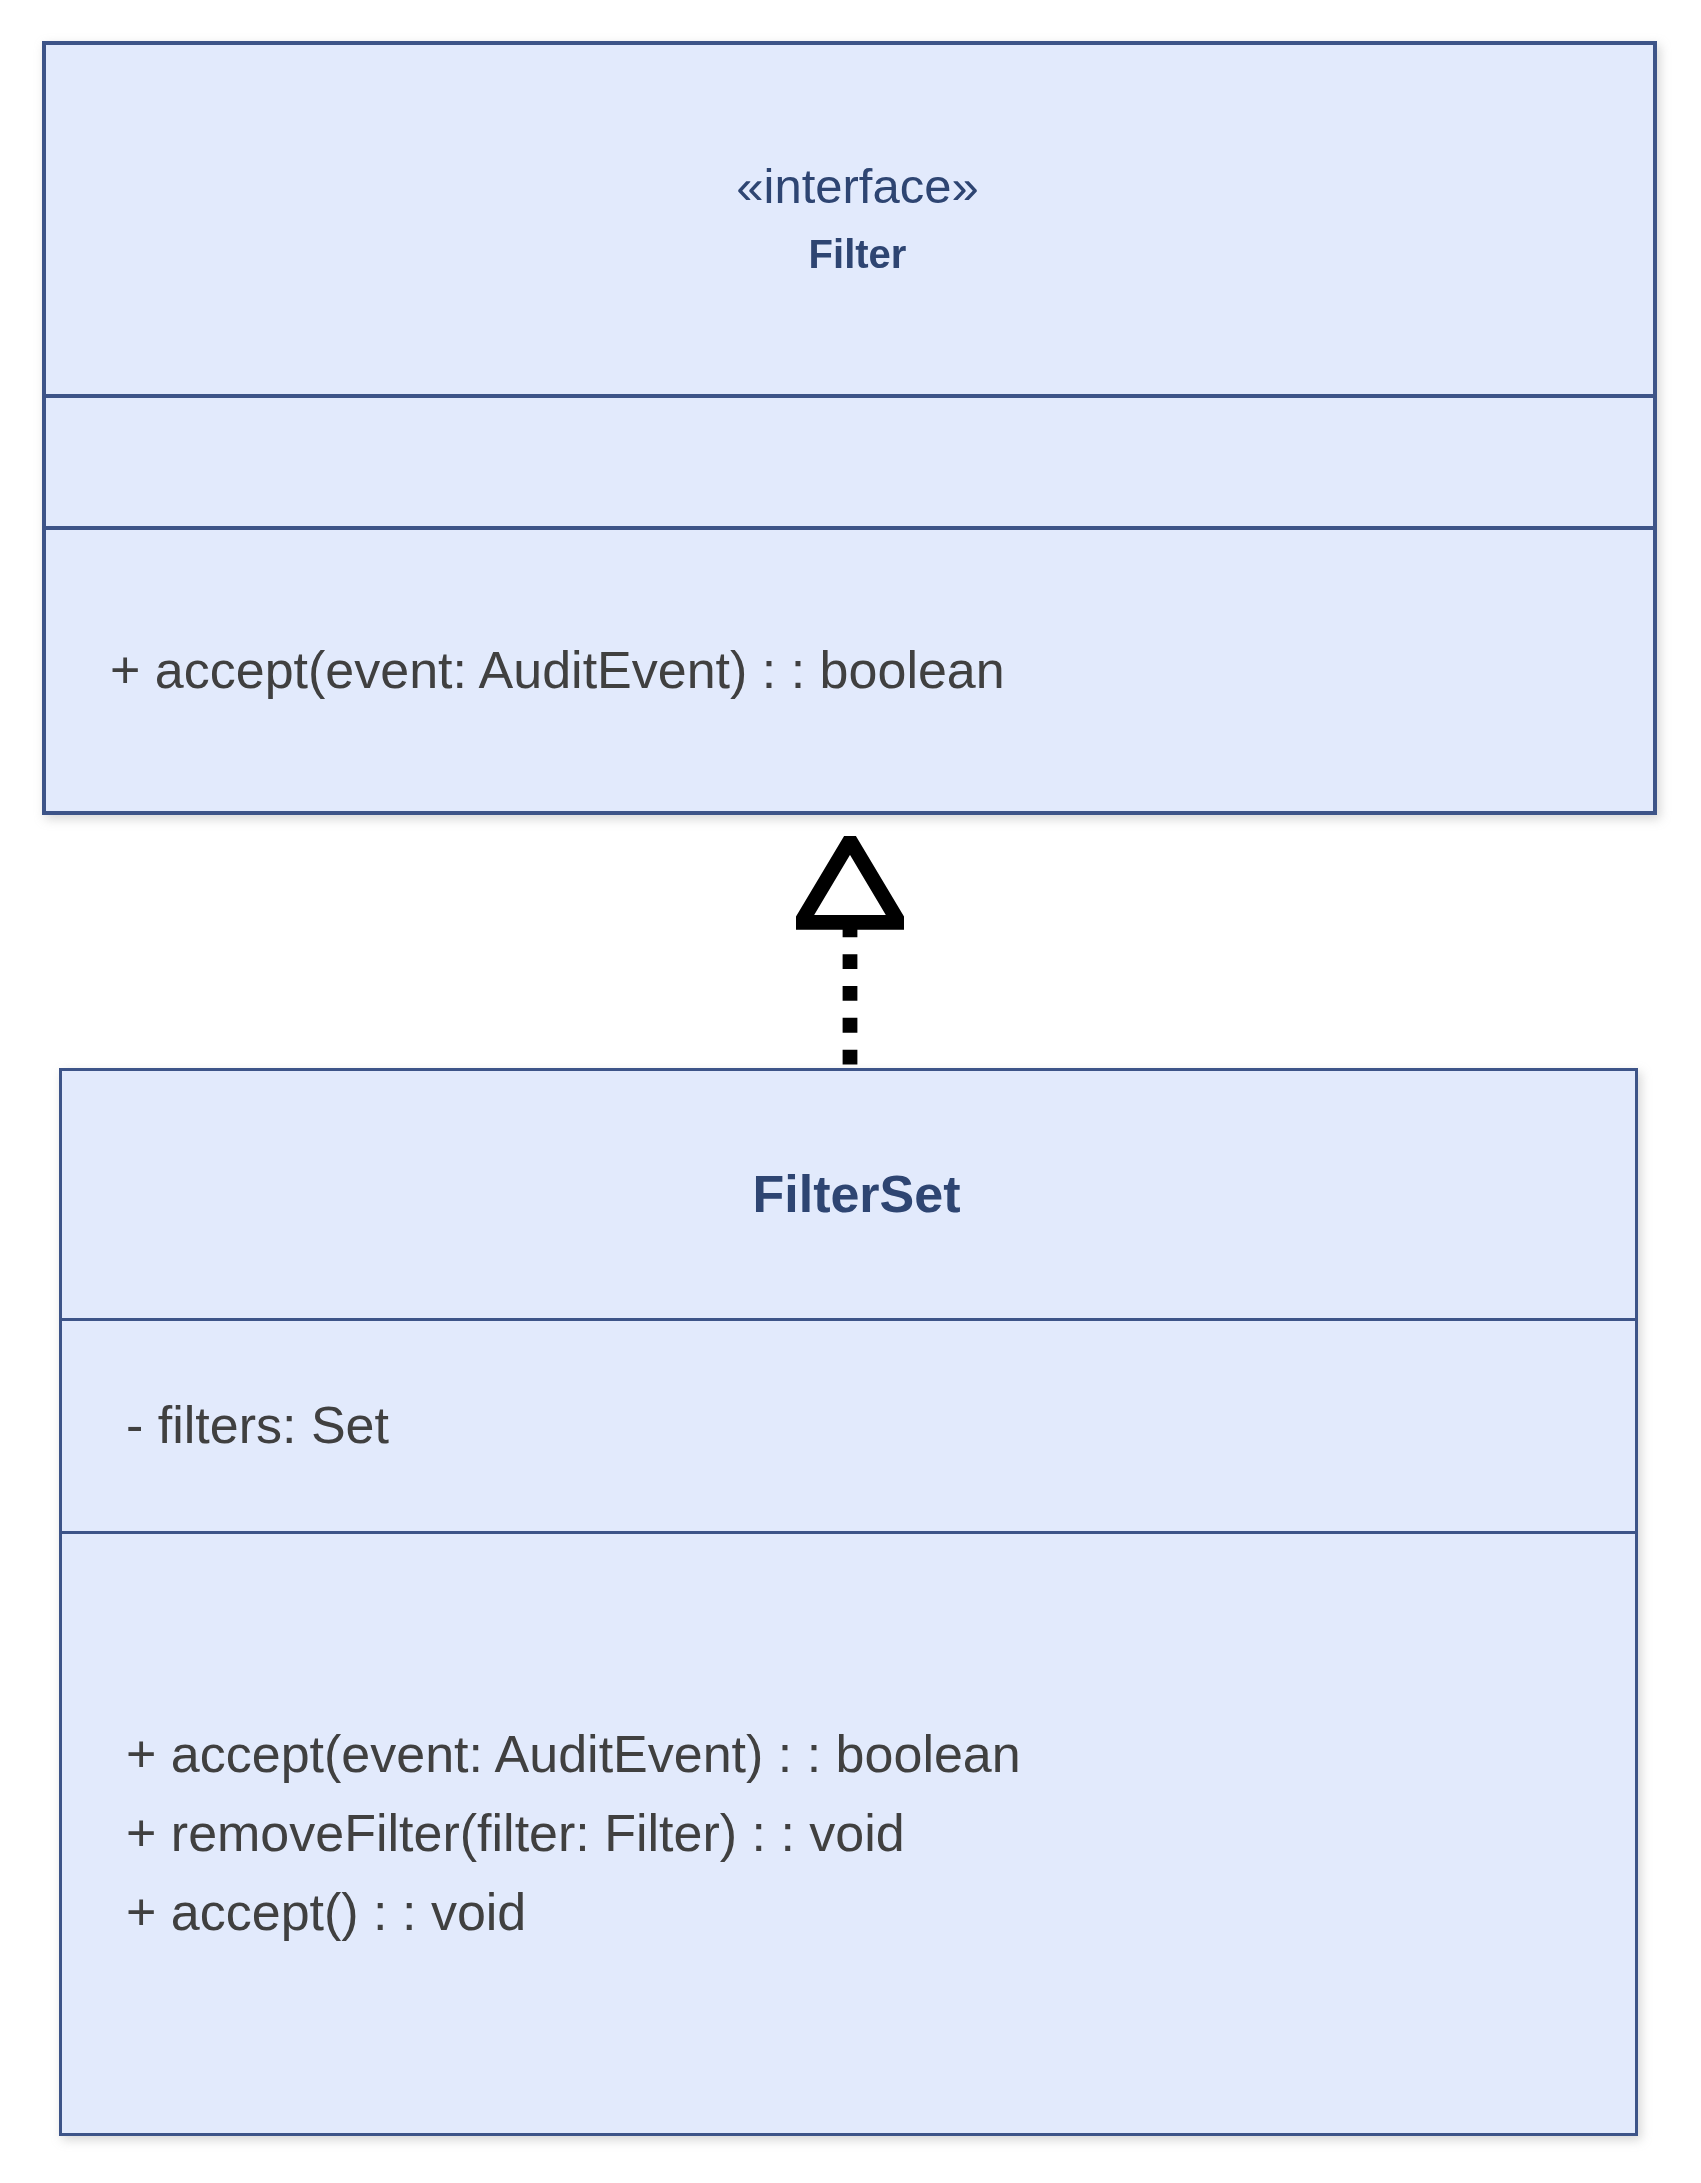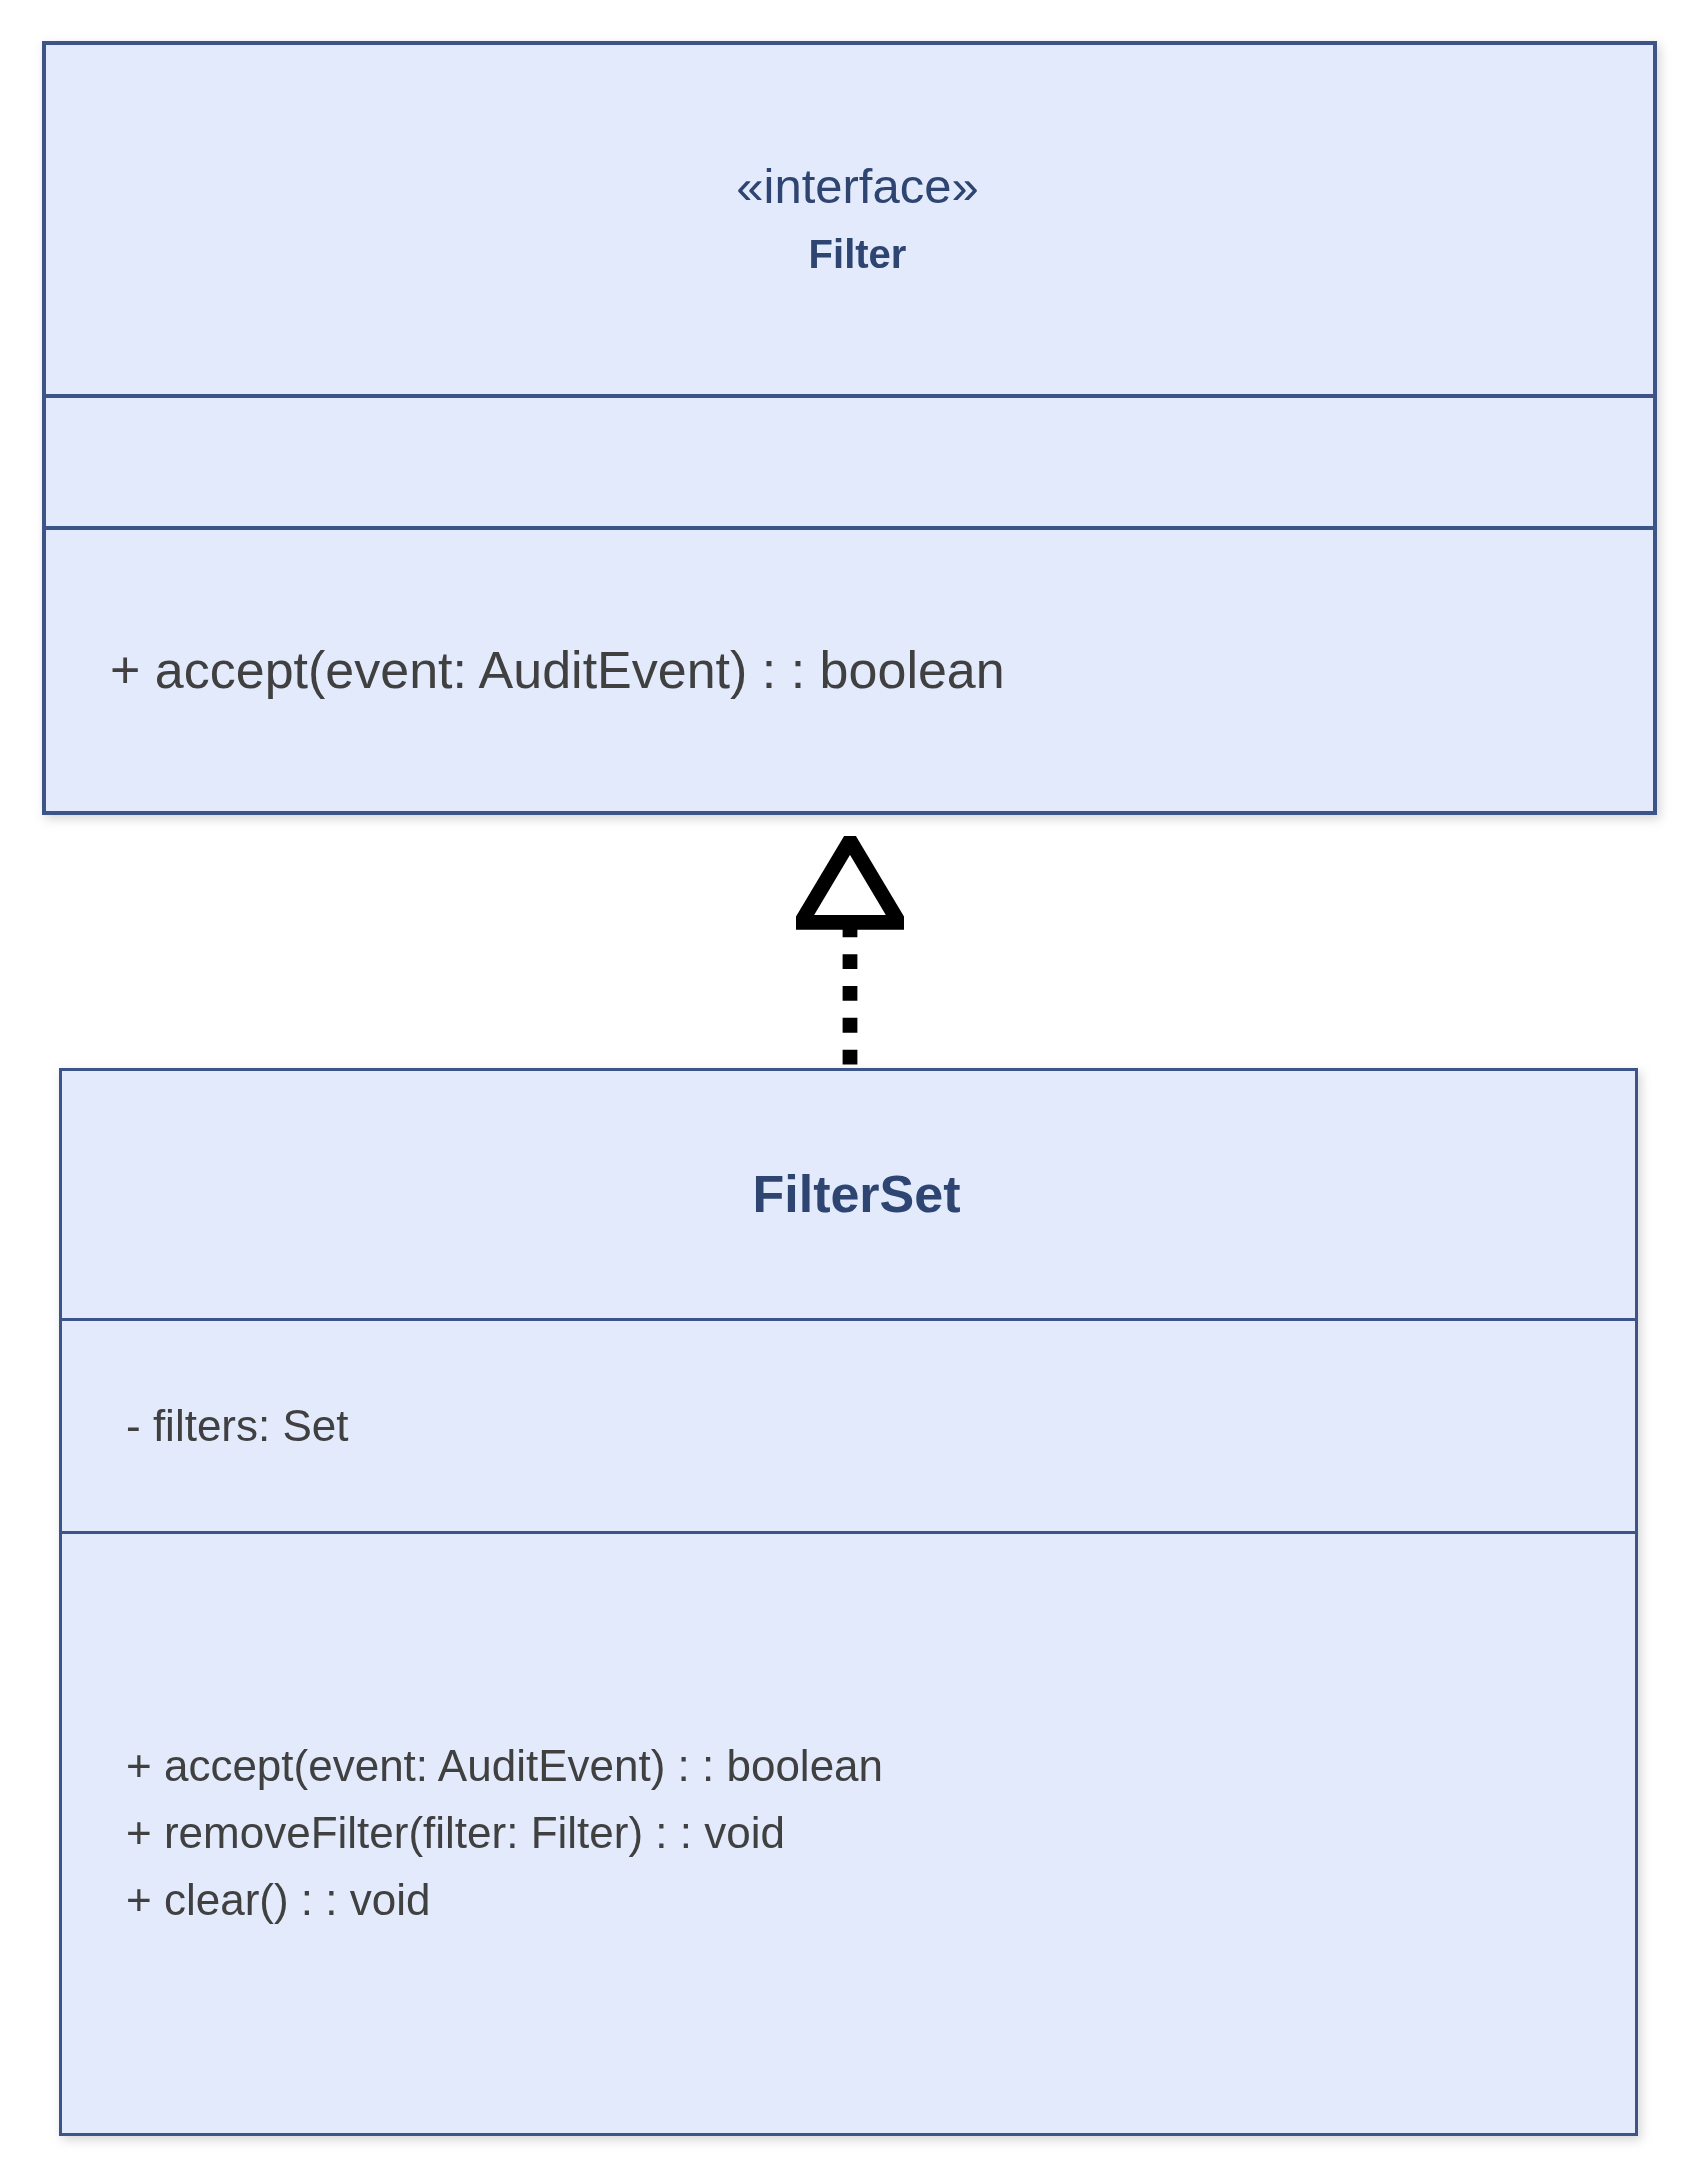--- a/index.html
+++ b/index.html
@@ -112,21 +112,21 @@
     border-bottom: 3.4px solid #3d5488;
     justify-content: center;
     padding-left: 64px;
   }
   #filterset-box .comp-ops {
     flex: 1 1 auto;
     justify-content: center;
     padding-left: 64px;
   }
   #filterset-box .class-name { font-size: 52px; }
-  #filterset-box .member     { font-size: 44px; line-height: 1.52; }
+  #filterset-box .member     { font-size: 52px; line-height: 1.52; }
 
   
   #realization {
     position: absolute;
     left: 796px;
     top: 836px;
     width: 108px;
     height: 233px;
     overflow: visible;
   }
@@ -165,18 +165,18 @@
       <div class="class-name">FilterSet</div>
     </div>
 
     <div class="compartment comp-attrs">
       <div class="member">- filters: Set</div>
     </div>
 
     <div class="compartment comp-ops">
       <div class="member">+ accept(event: AuditEvent) : : boolean</div>
       <div class="member">+ removeFilter(filter: Filter) : : void</div>
-      <div class="member">+ clear() : : void</div>
+      <div class="member">+ accept() : : void</div>
     </div>
   </div>
 
 </div>
 
 
 </body></html>

